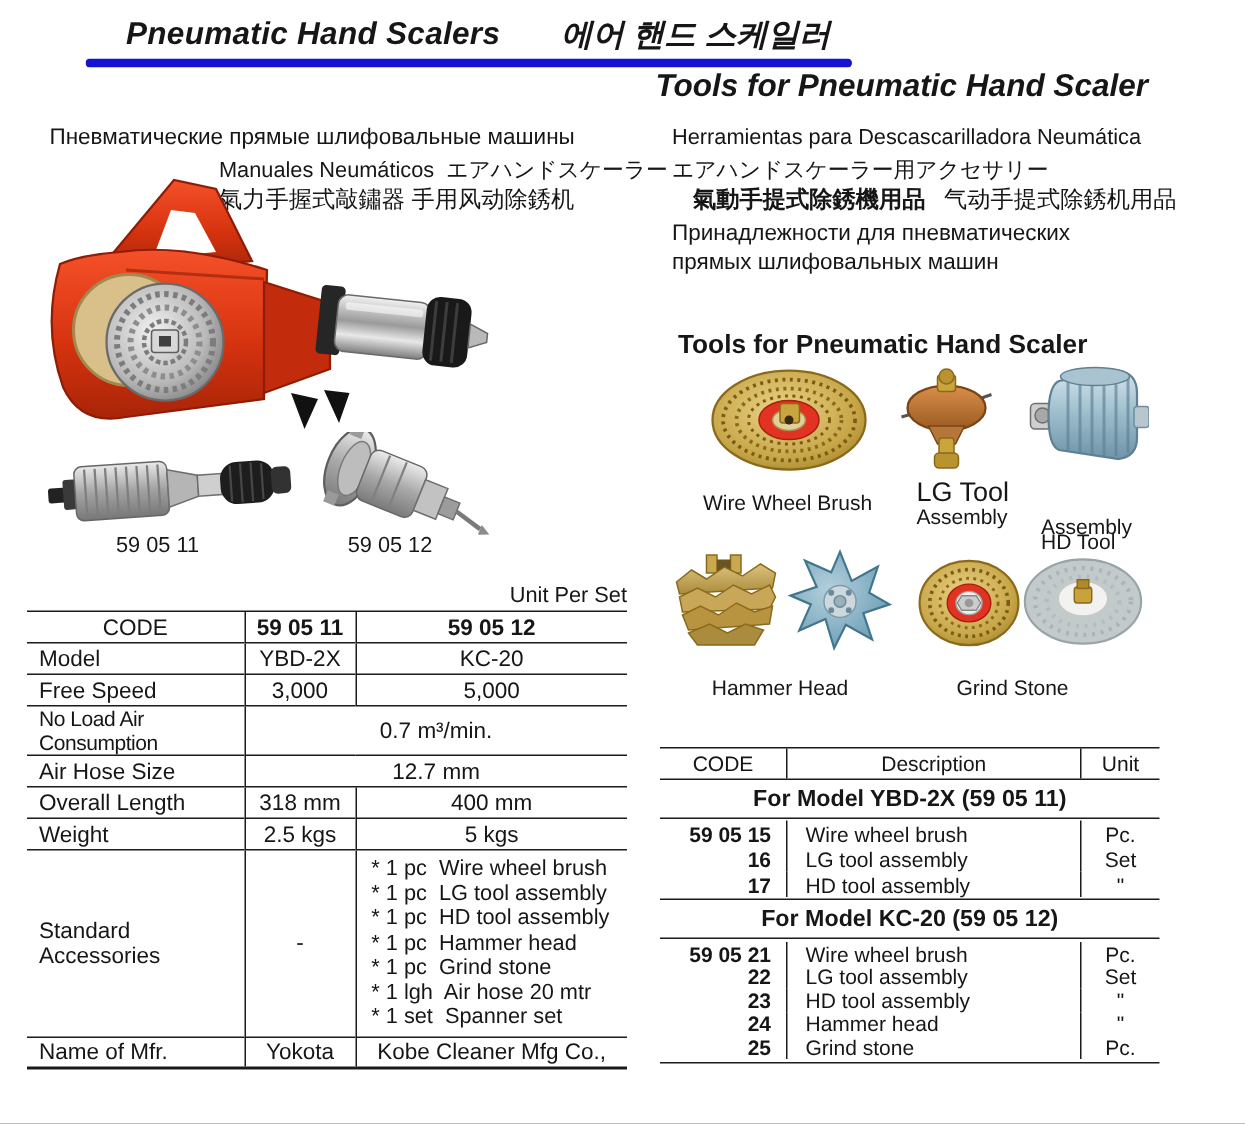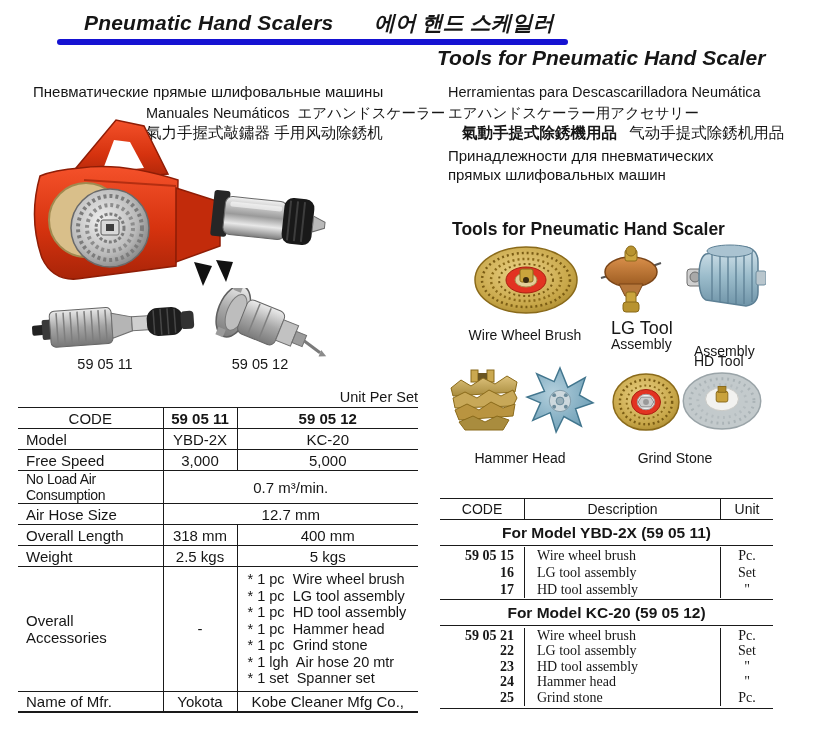--- a/index.html
+++ b/index.html
@@ -77,21 +77,21 @@
   .tt-c2 { width:196px; }
   .tt-c3 { flex:1; }
   .tt-head .tt-c2, .tt-head .tt-c3,
   .tt-row .tt-c2, .tt-row .tt-c3 { border-left:1.5px solid #1a1a1a; }
   .tt-section { border-bottom:1.5px solid #1a1a1a; text-align:center; font-weight:bold; font-size:15.5px; padding:4px 0 3px; }
   .tt-rows { border-bottom:1.5px solid #1a1a1a; }
   .tt-rows.s1 .tt-row { height:17px; }
   .tt-rows.s2 .tt-row { height:15.5px; }
   .tt-rows.s1 { padding:1px 0; }
   .tt-rows.s2 { padding:2px 0; }
-  .tt-row span { display:flex; align-items:center;font-family:Liberation Serif, serif; }
+  .tt-row span { display:flex; align-items:center; }
   .tt-row .code { justify-content:flex-end; padding-right:10px; font-weight:bold; }
   .tt-row .desc { padding-left:12px; }
   .tt-row .unit { justify-content:center; }
 </style>
 </head>
 <body>
 
 <div class="page">
 
   <div class="abs title-en">Pneumatic Hand Scalers</div>
@@ -384,21 +384,21 @@
       <td class="lbl">Overall Length</td>
       <td class="c2 ctr">318 mm</td>
       <td class="c3 ctr">400 mm</td>
     </tr>
     <tr>
       <td class="lbl">Weight</td>
       <td class="c2 ctr">2.5 kgs</td>
       <td class="c3 ctr">5 kgs</td>
     </tr>
     <tr>
-      <td class="lbl">Overall Accessories</td>
+      <td class="lbl">Standard Accessories</td>
       <td class="c2 ctr">-</td>
       <td class="c3 acc-list">
         <div class="acc-line">* 1 pc  Wire wheel brush</div>
         <div class="acc-line">* 1 pc  LG tool assembly</div>
         <div class="acc-line">* 1 pc  HD tool assembly</div>
         <div class="acc-line">* 1 pc  Hammer head</div>
         <div class="acc-line">* 1 pc  Grind stone</div>
         <div class="acc-line">* 1 lgh  Air hose 20 mtr</div>
         <div class="acc-line">* 1 set  Spanner set</div>
       </td>

